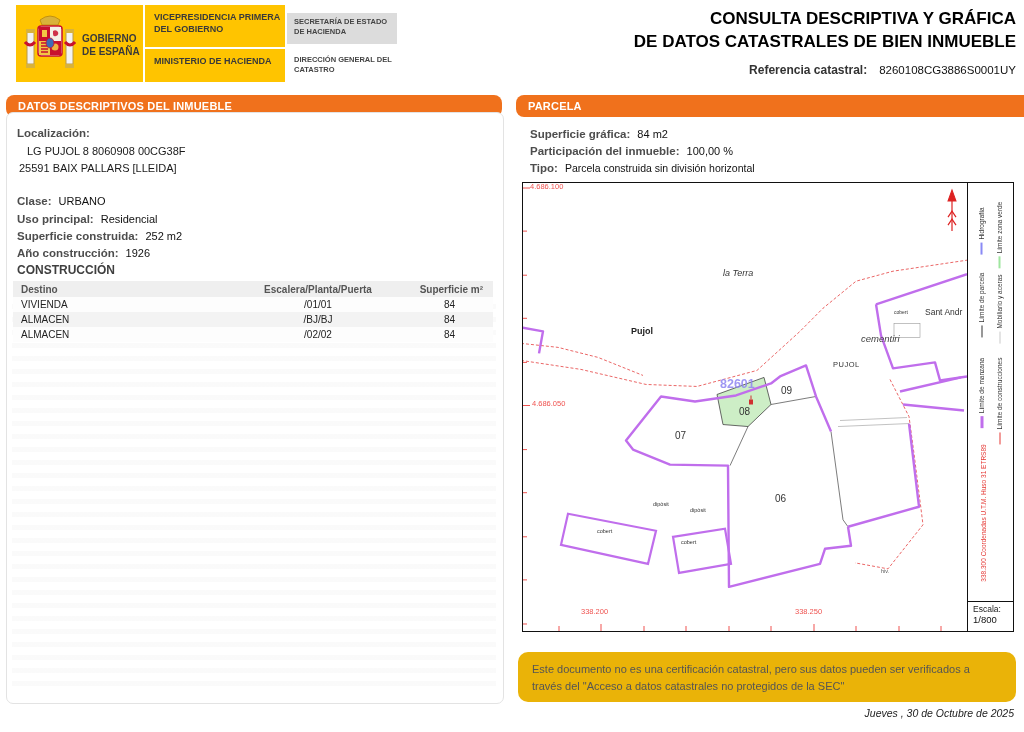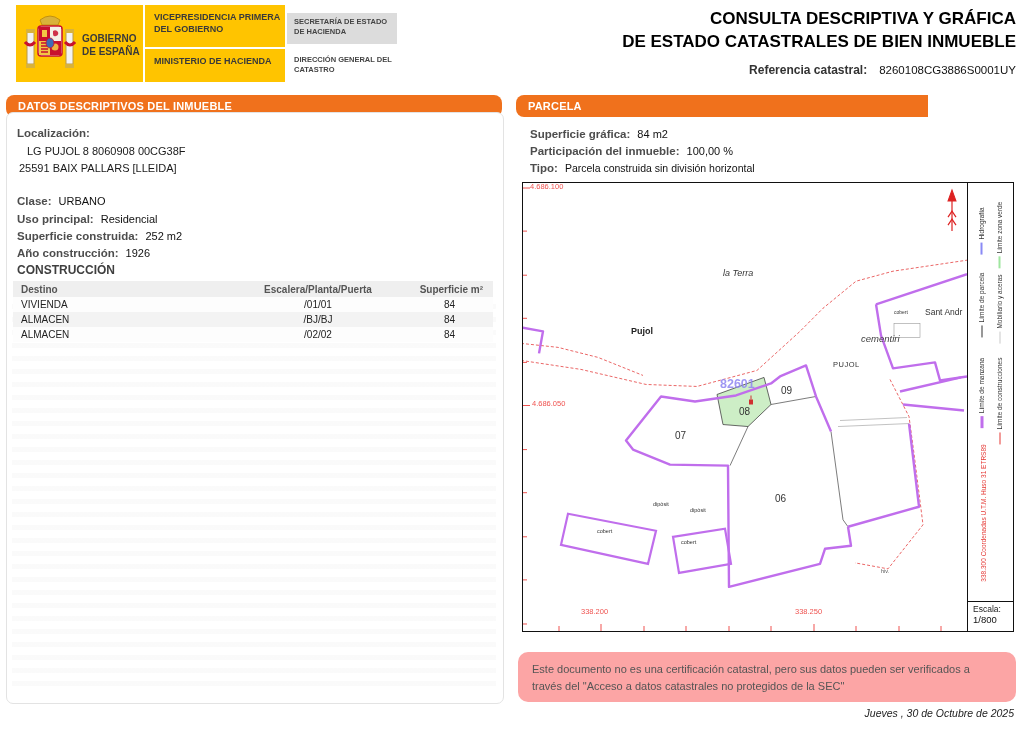--- a/index.html
+++ b/index.html
@@ -21,21 +21,21 @@
   .title-line{font-size:17px;font-weight:bold;color:#000;line-height:1.35;}
   #ref-row{margin-top:9px;font-size:12px;}
   #ref-row .lbl{font-weight:bold;color:#333;}
   #ref-row .val{font-size:11.5px;color:#111;margin-left:12px;}
 
   
   .obar{position:absolute;top:95px;height:22px;background:#F0711C;border-radius:8px;
         color:#fff;font-weight:bold;font-size:11px;line-height:22px;padding-left:12px;box-sizing:border-box;
         letter-spacing:.2px;}
   #obar-left{left:6px;width:496px;}
-  #obar-right{left:516px;width:412px;border-radius:8px 0 0 8px;}
+  #obar-right{left:516px;width:508px;border-radius:8px 0 0 8px;}
 
   
   #left-box{position:absolute;left:6px;top:112px;width:496px;height:590px;border:1px solid #e3e3e3;
             border-radius:7px;background:#fff;}
   #left-stripes{position:absolute;left:5px;top:183px;width:484px;height:398px;
             background:repeating-linear-gradient(180deg,#ffffff 0 8px,#f8f8f8 8px 13px);opacity:.7;}
   .fld-label{font-weight:bold;font-size:11.5px;color:#4d4d4d;}
   .fld-value{font-size:11px;color:#111;margin-left:7px;}
   #loc-label{position:absolute;left:10px;top:14px;}
   #loc-l1{position:absolute;left:20px;top:32px;font-size:11px;}
@@ -92,21 +92,21 @@
   .s-parc{background:#333;height:1.5px !important;} .s-mob{background:#c9c9c9;height:1px !important;}
   .s-manz{background:#c06eec;height:3px !important;} .s-cons{background:#e53935;height:1.5px !important;}
   #leg-note{position:absolute;left:15px;top:330px;white-space:nowrap;font-size:6.5px;color:#e53935;
             transform:translate(-50%,-50%) rotate(-90deg);}
   #escala-box{position:absolute;left:0;right:0;bottom:0;height:30px;border-top:1.6px solid #111;
               padding:2px 0 0 5px;box-sizing:border-box;}
   #escala-label{font-size:8.5px;color:#222;}
   #escala-value{font-size:9.5px;color:#111;}
 
   
-  #disclaimer{position:absolute;left:518px;top:652px;width:498px;height:50px;background:#fca5a5;
+  #disclaimer{position:absolute;left:518px;top:652px;width:498px;height:50px;background:#eab308;
               border-radius:10px;box-sizing:border-box;padding:9px 14px;font-size:11px;color:#555;line-height:1.5;}
   #doc-date{position:absolute;right:10px;top:707px;font-size:10.5px;color:#222;font-style:italic;}
 </style>
 </head>
 <body>
 
 <div id="page">
 
   <div id="ybox1" class="ybox">
     <svg width="52" height="64" viewBox="0 0 52 64" style="position:absolute;left:8px;top:7px;">
@@ -135,21 +135,21 @@
     <div class="ytxt">VICEPRESIDENCIA PRIMERA DEL GOBIERNO</div>
   </div>
   <div id="ybox2b" class="ybox">
     <div class="ytxt">MINISTERIO DE HACIENDA</div>
   </div>
   <div id="gray-box">SECRETARÍA DE ESTADO DE HACIENDA</div>
   <div id="dgc">DIRECCIÓN GENERAL DEL CATASTRO</div>
 
   <div id="title-wrap">
     <div class="title-line">CONSULTA DESCRIPTIVA Y GRÁFICA</div>
-    <div class="title-line">DE ESTADO CATASTRALES DE BIEN INMUEBLE</div>
+    <div class="title-line">DE DATOS CATASTRALES DE BIEN INMUEBLE</div>
     <div id="ref-row">
       <span class="lbl">Referencia catastral:</span><span class="val">8260108CG3886S0001UY</span>
     </div>
   </div>
 
   <div id="obar-left" class="obar">DATOS DESCRIPTIVOS DEL INMUEBLE</div>
   <div id="obar-right" class="obar">PARCELA</div>
 
   <div id="left-box">
     <div id="left-stripes"></div>

